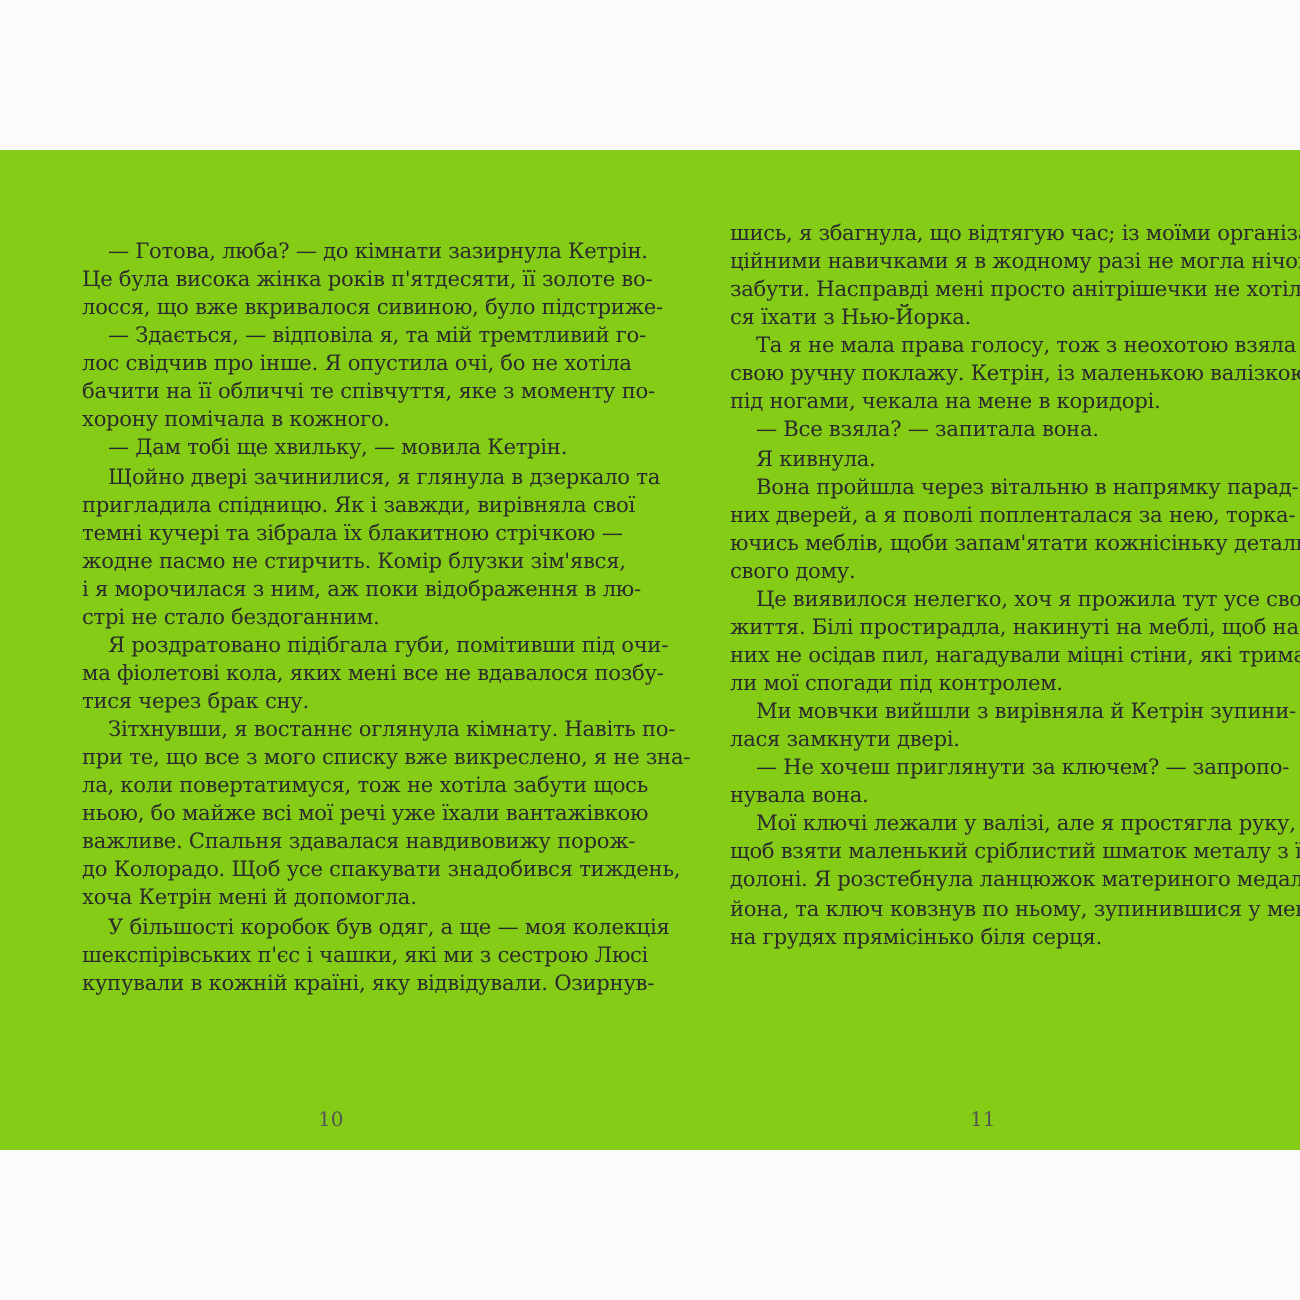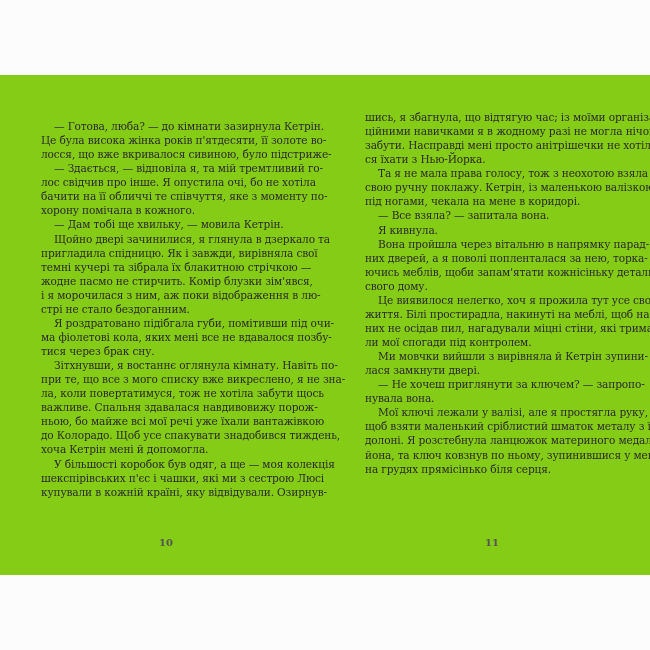--- a/index.html
+++ b/index.html
@@ -21,21 +21,21 @@
     font-size: 10.6px;
     line-height: 14.07px;
     letter-spacing: -0.15px;
   }
   .page.left .text { left: 41px; width: 259px; top: 44px; }
   .page.right .text { left: 40px; width: 246px; top: 35px; }
   .line { display: block; white-space: nowrap; text-align: justify; text-align-last: justify; height: 14.07px; overflow: visible; }
   .line.indent { padding-left: 13px; }
   .line.last { text-align-last: left; }
   .folio {
-    position: absolute; top: 462px; font-size: 10px; color: #555; font-weight: bold;
+    position: absolute; top: 480px; font-size: 10px; color: #555;
   }
   .page.left .folio { left: 159px; }
   .page.right .folio { left: 160px; }
 </style>
 </head>
 <body>
 
 <div class="spread">
   <div class="page left">
     <div class="text">
@@ -52,22 +52,22 @@
         <span class="line">темні кучері та зібрала їх блакитною стрічкою —</span>
         <span class="line">жодне пасмо не стирчить. Комір блузки зім'явся,</span>
         <span class="line">і я морочилася з ним, аж поки відображення в лю-</span>
         <span class="line last">стрі не стало бездоганним.</span>
         <span class="line indent">Я роздратовано підібгала губи, помітивши під очи-</span>
         <span class="line">ма фіолетові кола, яких мені все не вдавалося позбу-</span>
         <span class="line last">тися через брак сну.</span>
         <span class="line indent">Зітхнувши, я востаннє оглянула кімнату. Навіть по-</span>
         <span class="line">при те, що все з мого списку вже викреслено, я не зна-</span>
         <span class="line">ла, коли повертатимуся, тож не хотіла забути щось</span>
+        <span class="line">ньою, бо майже всі мої речі уже їхали вантажівкою</span>
         <span class="line">важливе. Спальня здавалася навдивовижу порож-</span>
-        <span class="line">ньою, бо майже всі мої речі уже їхали вантажівкою</span>
         <span class="line">до Колорадо. Щоб усе спакувати знадобився тиждень,</span>
         <span class="line last">хоча Кетрін мені й допомогла.</span>
         <span class="line indent">У більшості коробок був одяг, а ще — моя колекція</span>
         <span class="line">шекспірівських п'єс і чашки, які ми з сестрою Люсі</span>
         <span class="line">купували в кожній країні, яку відвідували. Озирнув-</span>
       </div>
     <div class="folio">10</div>
   </div>
   <div class="page right">
     <div class="text">

